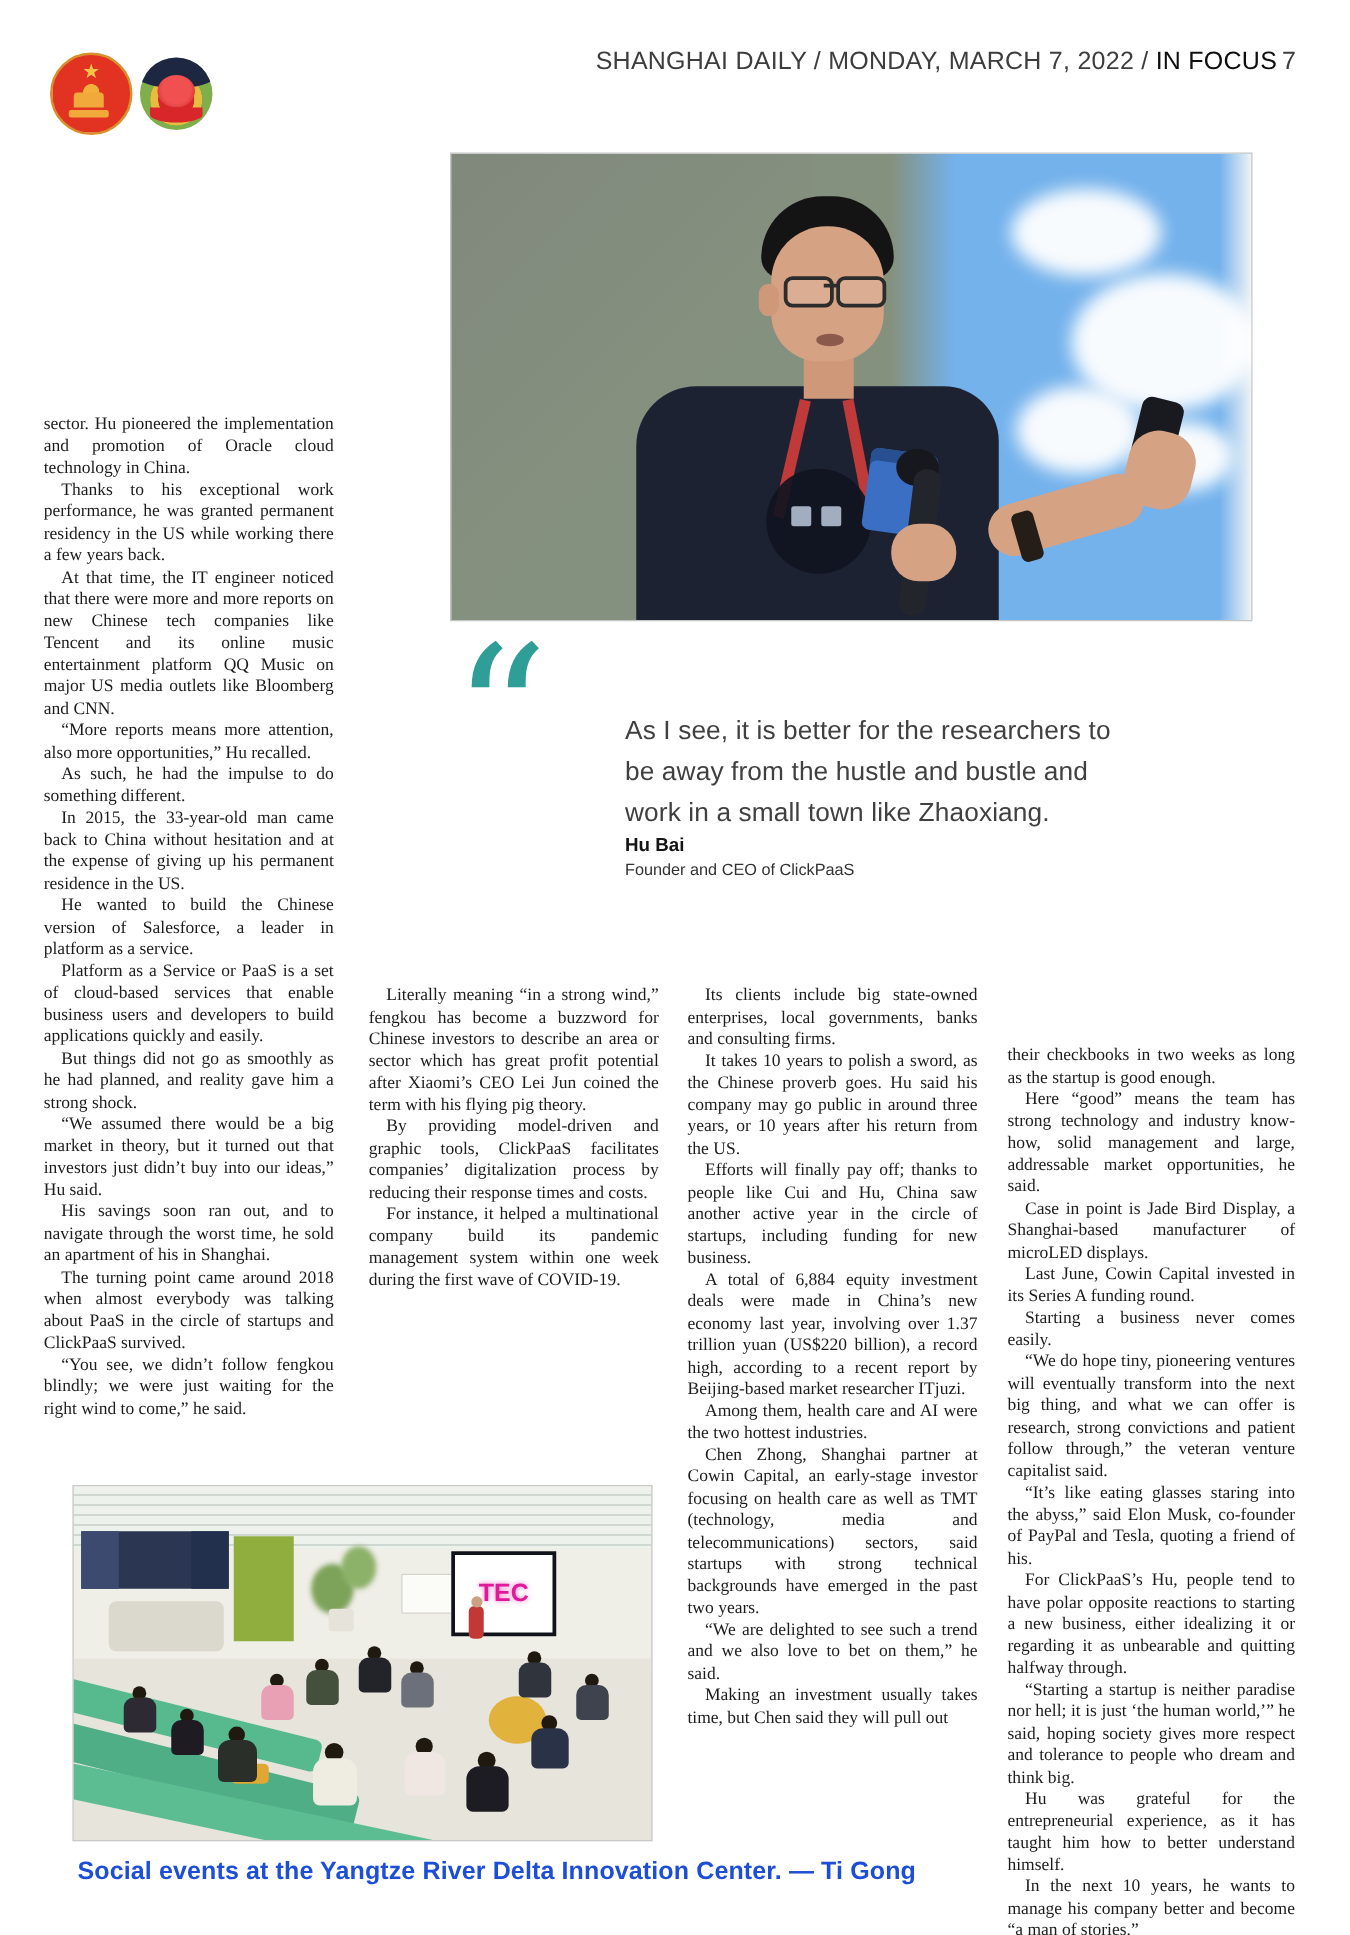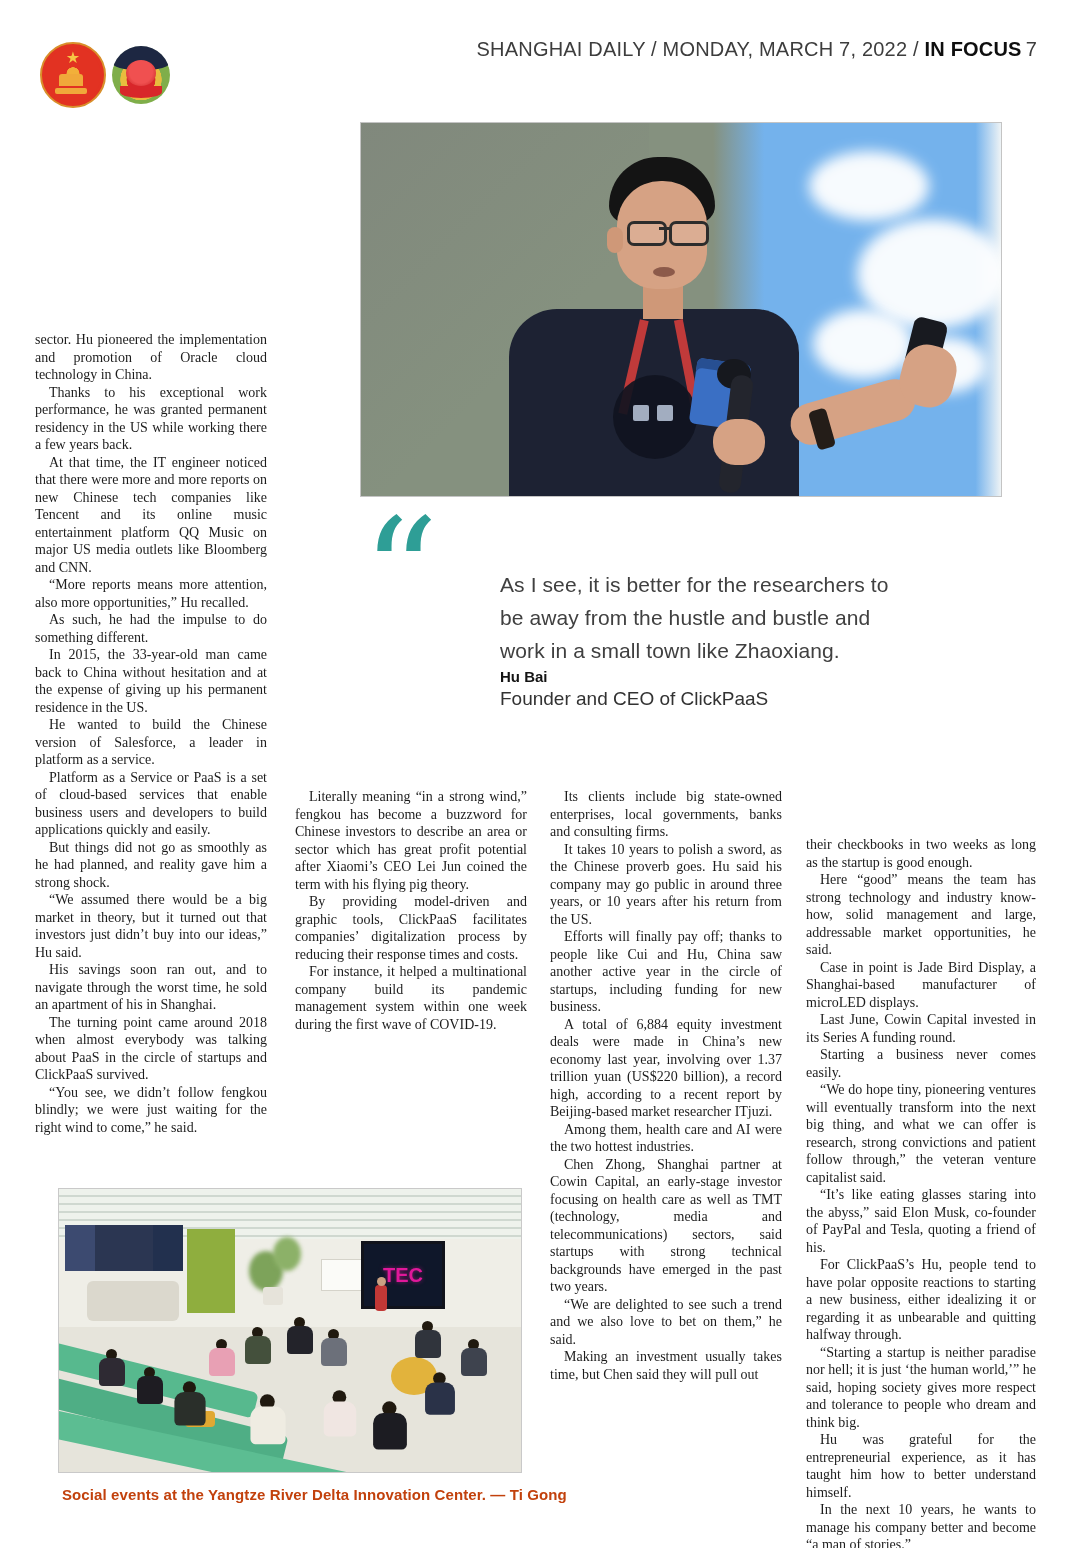--- a/index.html
+++ b/index.html
@@ -1,21 +1,21 @@
 <!DOCTYPE html>
 <html><head>
 <meta charset="utf-8">
 <style>
   html,body{margin:0;padding:0;background:#e9e9e9;}
   .page{position:relative;width:1080px;height:1548px;margin:0 auto;background:#ffffff;overflow:hidden;
         font-family:"Liberation Serif", serif;color:#1c1c1c;}
   
   .masthead{position:absolute;top:38px;right:43px;font-family:"Liberation Sans",sans-serif;
             font-size:20px;letter-spacing:.2px;color:#3d3d3d;white-space:nowrap;}
-  .masthead .section{font-weight:bold;color:#0e0e0e;margin-top:20px;}
+  .masthead .section{font-weight:normal;color:#0e0e0e;margin-top:20px;}
   .masthead .pageno{color:#3d3d3d;margin-left:4px;}
   
   .emblem{position:absolute;border-radius:50%;}
   .emblem-national{left:40px;top:42px;width:62px;height:62px;
       background:radial-gradient(circle at 50% 48%, #f2b03a 0 14%, #e23222 15% 72%, #c01f14 100%);
       border:2px solid #d98f2b;box-shadow:inset 0 0 0 3px #e23222;}
   .emblem-national .star{position:absolute;left:0;right:0;top:6px;text-align:center;color:#f6c545;font-size:16px;line-height:16px;}
   .emblem-national .gate{position:absolute;left:17px;top:30px;width:24px;height:12px;background:#f0a93a;border-radius:3px 3px 0 0;}
   .emblem-national .base{position:absolute;left:13px;top:44px;width:32px;height:6px;background:#f0a93a;border-radius:2px;}
   .emblem-cppcc{left:112px;top:46px;width:58px;height:58px;overflow:hidden;
@@ -53,21 +53,21 @@
   .hand-clicker{left:540px;top:222px;width:54px;height:62px;background:#d6a284;border-radius:24px;transform:rotate(14deg);}
   .clicker{left:548px;top:196px;width:34px;height:52px;background:#181a20;border-radius:8px;transform:rotate(14deg);}
   
   .quote-mark{position:absolute;left:362px;top:498px;font-family:"DejaVu Serif",serif;font-size:150px;line-height:150px;
       color:#2e9e96;letter-spacing:-6px;}
   .quote-text{position:absolute;left:500px;top:568px;width:412px;font-family:"Liberation Sans",sans-serif;
       font-weight:400;font-size:21px;line-height:33px;color:#404040;letter-spacing:.1px;}
   .quote-author{position:absolute;left:500px;top:668px;font-family:"Liberation Sans",sans-serif;
       font-weight:bold;font-size:15px;color:#141414;}
   .quote-author-title{position:absolute;left:500px;top:688px;font-family:"Liberation Sans",sans-serif;
-      font-size:19px;color:#323232;}
+      font-size:13px;color:#323232;}
   
   .col{position:absolute;width:232px;font-size:14px;line-height:17.5px;text-align:justify;}
   .col p{margin:0;text-indent:14px;}
   .col p.noindent{text-indent:0;margin-top:48px;}
   .col-1{left:35px;top:283px;}
   .col-2{left:295px;top:788px;}
   .col-3{left:550px;top:788px;}
   .col-4{left:806px;top:788px;width:230px;}
   
   .photo-social{position:absolute;left:58px;top:1188px;width:462px;height:283px;border:1px solid #c9c9c9;
@@ -77,37 +77,37 @@
       background:repeating-linear-gradient(180deg,#eef2ec 0 6px,#cfd8d0 6px 8px);}
   .wall{left:0;top:50px;width:100%;height:100px;background:#efeee7;}
   .tv-strip{left:6px;top:36px;width:118px;height:46px;background:#2b3652;
       box-shadow:inset 30px 0 0 #3c4a70, inset -30px 0 0 #22304e;}
   .sofa{left:28px;top:92px;width:92px;height:40px;background:#dbd8cd;border-radius:6px;}
   .green-panel{left:128px;top:40px;width:48px;height:84px;background:#8fae3e;}
   .plant1{left:190px;top:62px;width:34px;height:40px;background:#7da35a;border-radius:50%;filter:blur(2px);}
   .plant2{left:214px;top:48px;width:28px;height:34px;background:#8cb168;border-radius:50%;filter:blur(2px);}
   .plant-pot{left:204px;top:98px;width:20px;height:18px;background:#e6e3da;border-radius:3px;}
   .whiteboard{left:262px;top:70px;width:44px;height:30px;background:#fbfbf8;border:1px solid #d5d3ca;}
-  .screen{left:302px;top:52px;width:78px;height:62px;background:#0f172a;border:3px solid #11131b;display:flex;align-items:center;justify-content:center;}
+  .screen{left:302px;top:52px;width:78px;height:62px;background:#ffffff;border:3px solid #11131b;display:flex;align-items:center;justify-content:center;}
   .screen .screen-label{font-family:"Liberation Sans",sans-serif;font-weight:bold;font-size:20px;color:#e0189a;
       text-shadow:0 0 4px rgba(224,24,154,.6);}
   .presenter-body{left:316px;top:96px;width:12px;height:26px;background:#c23836;border-radius:4px;}
   .presenter-head{left:318px;top:88px;width:9px;height:9px;background:#caa183;border-radius:50%;}
   .floor{left:0;top:138px;width:100%;height:145px;background:#e6e4db;}
   .mat1{left:-30px;top:176px;width:230px;height:26px;background:#57b98e;transform:rotate(14deg);border-radius:6px;}
   .mat2{left:-40px;top:214px;width:270px;height:30px;background:#4fae85;transform:rotate(14deg);border-radius:6px;}
   .mat3{left:-20px;top:252px;width:320px;height:28px;background:#5cbd92;transform:rotate(12deg);border-radius:6px;}
   .bean-yellow{left:332px;top:168px;width:46px;height:38px;background:#e2b33c;border-radius:50%;}
   .stool-orange{left:126px;top:222px;width:30px;height:16px;background:#e0a832;border-radius:4px;}
   .fig .h{position:absolute;width:11px;height:11px;border-radius:50%;background:#20190f;}
   .fig .b{position:absolute;top:9px;width:26px;height:28px;border-radius:8px 8px 4px 4px;}
   .fig{position:absolute;width:26px;height:38px;}
   
   .caption{position:absolute;left:62px;top:1486px;font-family:"Liberation Sans",sans-serif;
-      font-weight:bold;font-size:15px;color:#c2410c;letter-spacing:.1px;}
+      font-weight:bold;font-size:20px;color:#1d4ed8;letter-spacing:.1px;}
 </style>
 </head>
 <body>
 
 <div class="page">
 
   <div class="masthead">
     <span>SHANGHAI DAILY / MONDAY, MARCH 7, 2022 / </span><span class="section">IN FOCUS</span><span class="pageno">7</span>
   </div>
 

